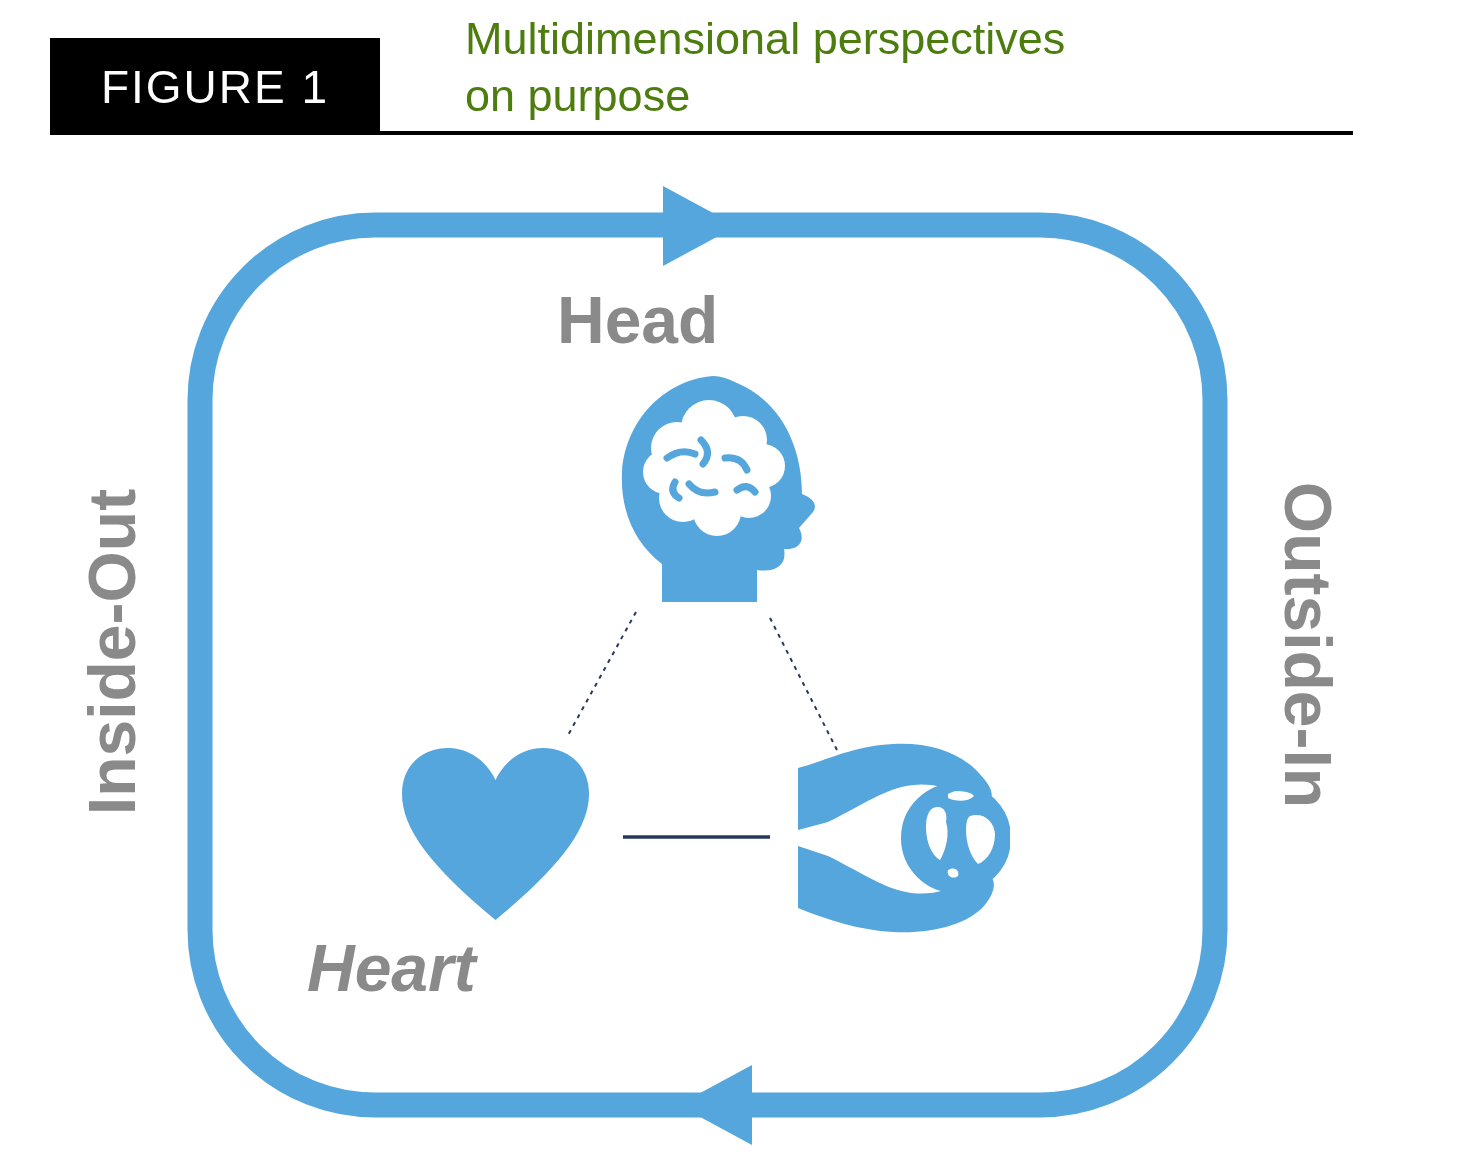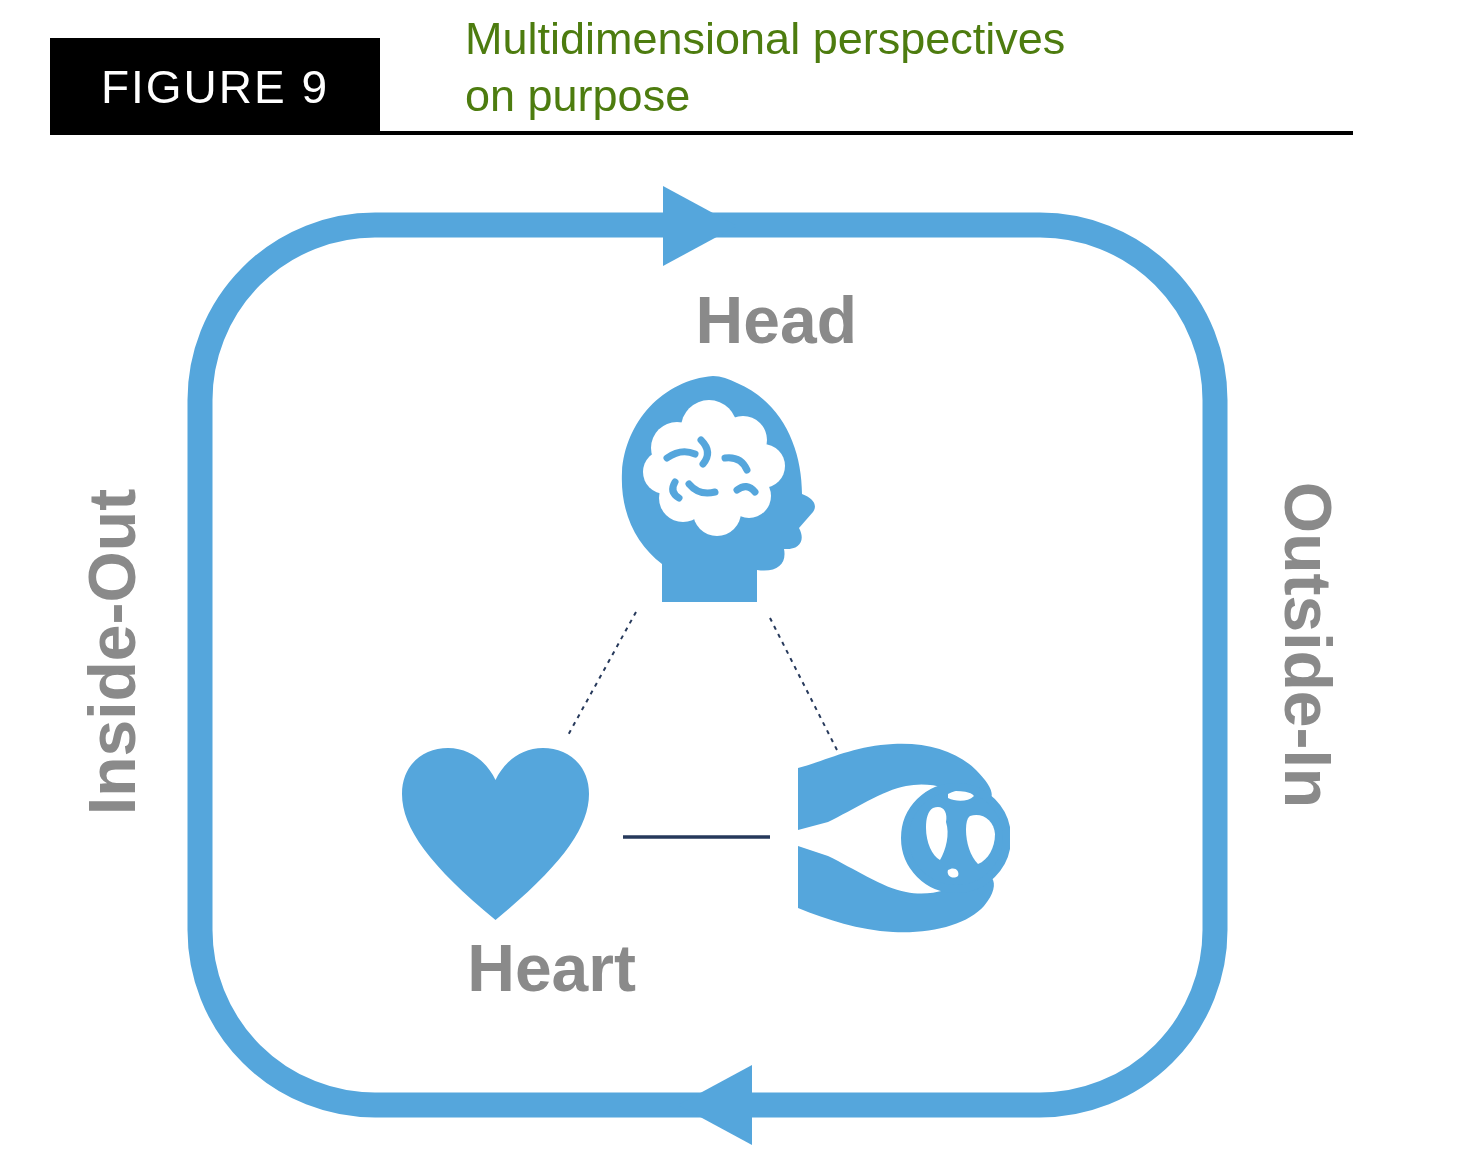--- a/index.html
+++ b/index.html
@@ -30,56 +30,56 @@
     white-space:pre-line;z-index:2;margin-left:42px;
   }
   
   .diagram-svg{position:absolute;left:0;top:0;z-index:1;}
   .blue-fill{fill:var(--accent);}
   .blue-stroke{fill:none;stroke:var(--accent);}
   .white-fill{fill:#ffffff;}
   .navy-line{stroke:var(--navy);}
   .icon-svg{position:absolute;z-index:2;}
   .node-label{
-    position:absolute;width:300px;text-align:right;
+    position:absolute;width:300px;text-align:left;
     color:var(--gray);font-size:66px;font-weight:700;line-height:1;z-index:3;
   }
   .side-label{
     position:absolute;color:var(--gray);font-size:66px;font-weight:700;line-height:1;
     white-space:nowrap;z-index:3;
   }
   .side-label.left{left:112px;top:652px;transform:translate(-50%,-50%) rotate(-90deg);}
   .side-label.right{left:1308px;top:645px;transform:translate(-50%,-50%) rotate(90deg);}
 </style>
 </head>
 <body>
 
 <div class="page">
 
   <div class="header-rule"></div>
   <div class="figure-label-box">
-    <span>FIGURE 9</span>
+    <span>FIGURE 1</span>
   </div>
   <div class="figure-title">Multidimensional perspectives
 on purpose</div>
 
   <svg class="diagram-svg" width="1468" height="1158" viewBox="0 0 1468 1158">
     <rect class="blue-stroke" x="200" y="225" width="1015" height="880" rx="175" stroke-width="25"></rect>
     <polygon class="blue-fill" points="663,186 663,266 737,226"></polygon>
     <polygon class="blue-fill" points="752,1065 752,1145 678,1105"></polygon>
     <line class="navy-line" x1="636" y1="612" x2="567" y2="737" stroke-width="2" stroke-dasharray="4 5"></line>
     <line class="navy-line" x1="770" y1="618" x2="838" y2="752" stroke-width="2" stroke-dasharray="4 5"></line>
     <line class="navy-line" x1="623" y1="837" x2="770" y2="837" stroke-width="3.5"></line>
   </svg>
 
   <div class="side-label left">Inside-Out</div>
   <div class="side-label right">Outside-In</div>
 
   <div class="node-label" style="left:557px;top:287px;">Head</div>
-  <div class="node-label" style="left:336px;top:935px;">Heart</div>
+  <div class="node-label" style="left:307px;top:935px;font-style:italic;">Heart</div>
 
   <svg class="icon-svg" style="left:605px;top:366px;" width="230" height="240" viewBox="0 0 230 240">
     <path class="blue-fill" d="M108,10 C58,14 20,56 17,106 C15,147 31,178 57,198 L57,236 L152,236 L152,204
              C172,207 182,198 179,183 C194,184 201,175 194,162 L208,146 C213,139 208,132 197,128
              C197,82 177,36 132,17 C124,13 116,10 108,10 Z"></path>
     <g class="white-fill">
       <circle cx="72" cy="82" r="26"></circle>
         <circle cx="104" cy="62" r="28"></circle>
       <circle cx="138" cy="74" r="24"></circle>
         <circle cx="158" cy="100" r="22"></circle>

